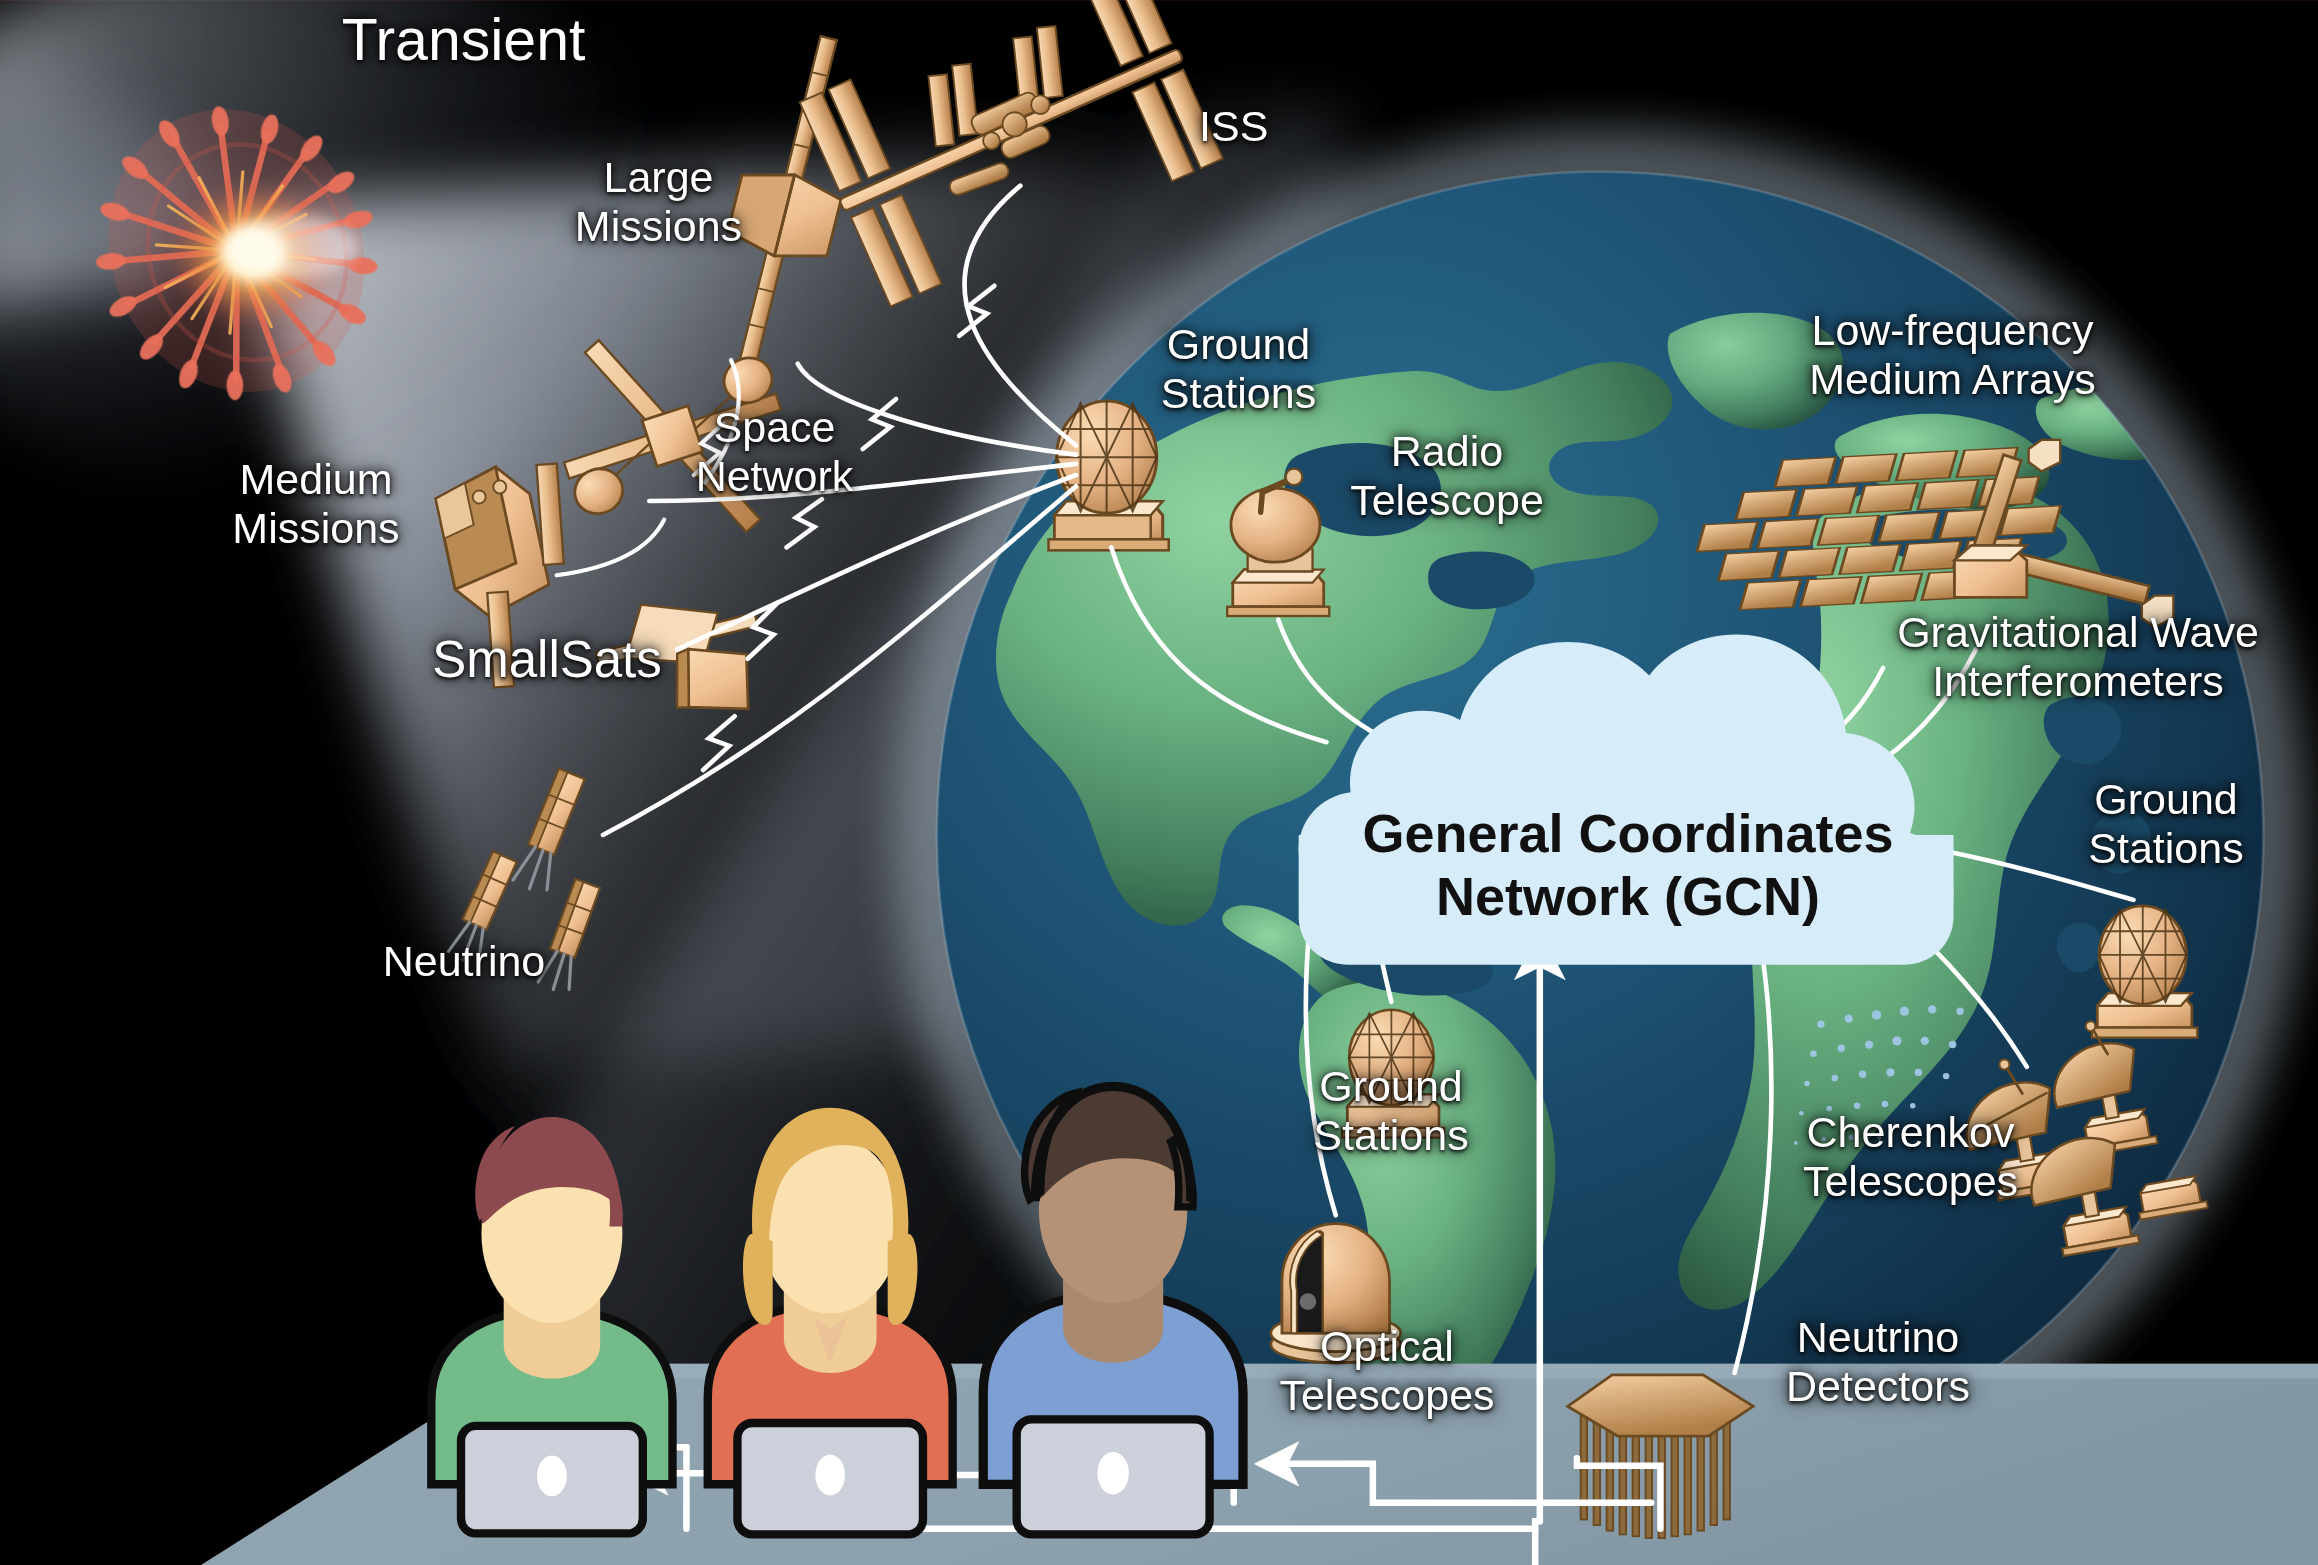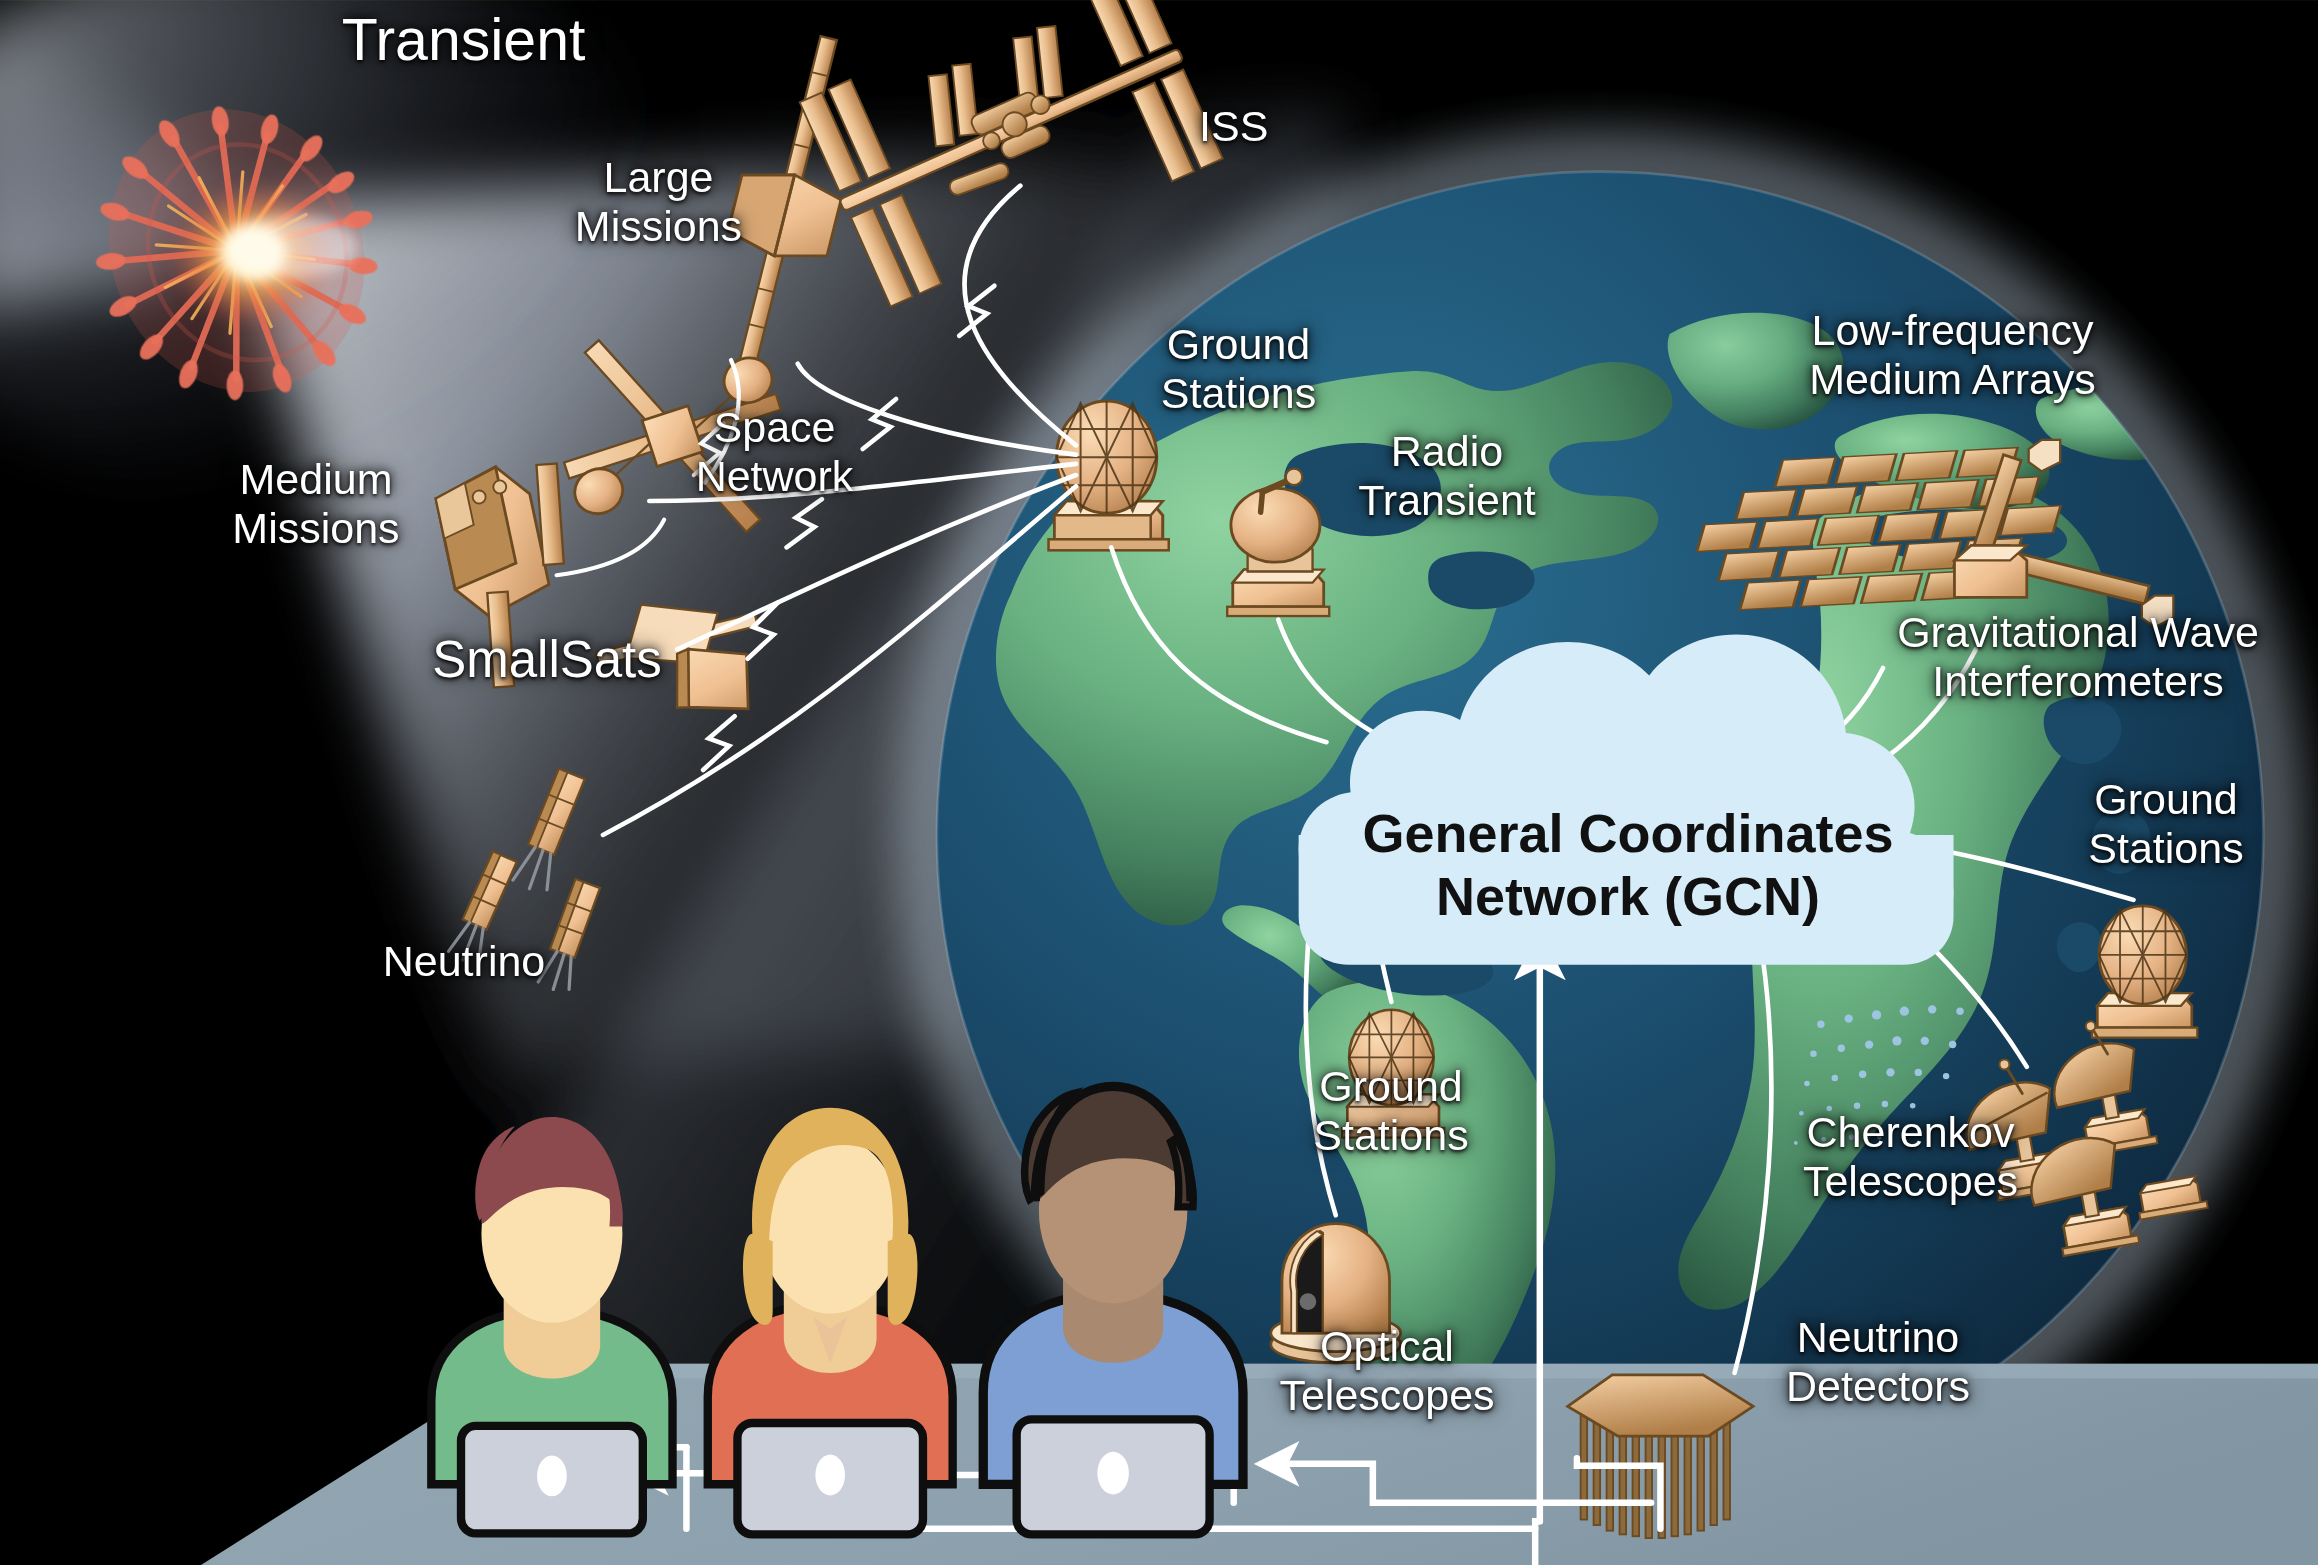--- a/index.html
+++ b/index.html
@@ -1,17 +1,17 @@
 <!DOCTYPE html>
 <html style="font-size:15px"><head>
 <meta charset="utf-8">
 <style>
   html,body{margin:0;padding:0;background:#000;}
   #stage{position:relative;width:2319px;height:1566px;overflow:hidden;
-         background:#4d7c0f; font-family:"Liberation Sans", sans-serif;}
+         background:#ef4444; font-family:"Liberation Sans", sans-serif;}
   #stage svg.layer{position:absolute;left:0;top:0;width:2319px;height:1566px;}
   .lbl{position:absolute;color:#ffffff;font-family:"Liberation Sans",sans-serif;
        text-shadow:0 0 9.3px rgba(0,0,0,.95),0 0 20.4px rgba(0,0,0,.85),0 1.9px 3.7px rgba(0,0,0,.9);
        line-height:1.14;white-space:pre-line;pointer-events:none;}
   .lbl.c{text-align:center;}
   .lbl.l{text-align:left;padding-left:44px;}
   .cloudtxt{position:absolute;color:#111;font-weight:bold;text-align:center;
             font-family:"Liberation Sans",sans-serif;line-height:1.16;white-space:pre-line;
             text-shadow:none;}
 </style>
@@ -698,21 +698,21 @@
 Network</div>
 
   <div class="lbl c" style="left:408px;top:631px;width:278px;font-size:51px;">SmallSats</div>
 
   <div class="lbl c" style="left:325px;top:937px;width:278px;font-size:43px;">Neutrino</div>
 
   <div class="lbl c" style="left:1104px;top:320px;width:269px;font-size:43px;">Ground
 Stations</div>
 
   <div class="lbl c" style="left:1308px;top:427px;width:278px;font-size:43px;">Radio
-Transient</div>
+Telescope</div>
 
   <div class="lbl c" style="left:1744px;top:306px;width:417px;font-size:43px;">Low-frequency
 Medium Arrays</div>
 
   <div class="lbl c" style="left:1837px;top:608px;width:482px;font-size:43px;">Gravitational Wave
 Interferometers</div>
 
   <div class="lbl c" style="left:2027px;top:775px;width:278px;font-size:43px;">Ground
 Stations</div>
 

